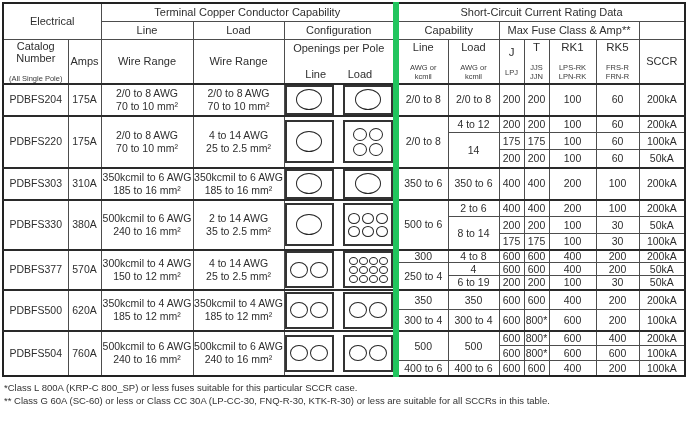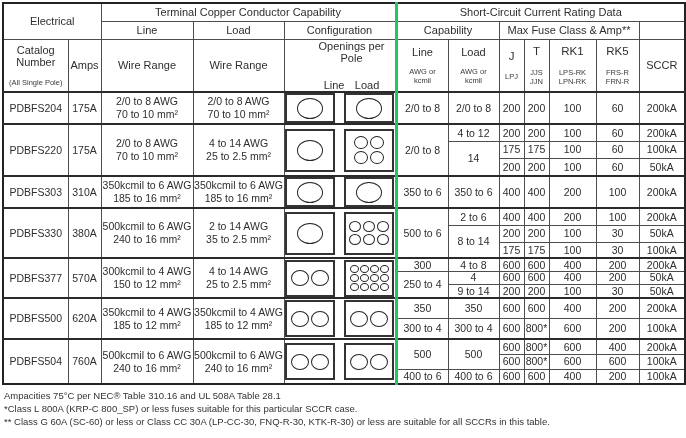--- a/index.html
+++ b/index.html
@@ -4,29 +4,29 @@
 <style>
   html,body{margin:0;padding:0;background:#fff;}
   body{width:686px;height:438px;overflow:hidden;
        font-family:"Liberation Sans", sans-serif;color:#2e2e2e;}
   .page{padding:2px 0 0 2px;}
   table{border-collapse:collapse;table-layout:fixed;width:682px;border:2px solid #222;}
   th,td{border:1px solid #4d4d4d;text-align:center;vertical-align:middle;
         padding:0;overflow:hidden;font-weight:normal;}
   thead th{font-size:11px;line-height:1.15;}
   td{font-size:10.5px;line-height:1.05;}
-  .tl{border-left:3px solid #22c55e;}
+  .tl{border-left:6px solid #22c55e;}
   .group-start td{border-top:2px solid #2a2a2a;}
   .small{font-size:7.5px;line-height:1.2;color:#3a3a3a;}
   .pre{white-space:pre-line;}
   .wire{white-space:pre-line;font-size:10.5px;line-height:1.25;}
   .cat{font-size:10.5px;}
   .hdr-big{font-size:11.5px;}
   .sub-gap{margin-top:9px;}
-  .openings-h{vertical-align:middle;padding-left:24px;}
+  .openings-h{vertical-align:middle;}
   .open-cols{display:flex;justify-content:space-around;margin-top:14px;padding:0 10px;font-size:11px;}
   
   .cfgwrap{display:flex;justify-content:center;align-items:center;gap:9px;}
   .box{width:46px;border:2px solid #333;background:#fff;
        display:flex;align-items:center;justify-content:center;}
   .cfg-sm .box{height:26px;}
   .cfg-md .box{height:33px;}
   .cfg-lg .box{height:39px;}
   .circles{display:grid;gap:2px;justify-items:center;align-items:center;}
   .circles .circle{border:1.5px solid #262626;border-radius:50%;box-sizing:border-box;}
@@ -323,21 +323,21 @@
     <tr style="height:13px">
       <td class="tl" rowspan="2">250 to 4</td>
       <td>4</td>
       <td>600</td>
       <td>600</td>
       <td>400</td>
       <td>200</td>
       <td>50kA</td>
     </tr>
     <tr style="height:14px">
-      <td>9 to 14</td>
+      <td>6 to 19</td>
       <td>200</td>
       <td>200</td>
       <td>100</td>
       <td>30</td>
       <td>50kA</td>
     </tr>
 
     <tr class="group-start" style="height:20px">
       <td class="cat" rowspan="2">PDBFS500</td>
       <td rowspan="2">620A</td>
@@ -423,17 +423,16 @@
       <td>600</td>
       <td>600</td>
       <td>400</td>
       <td>200</td>
       <td>100kA</td>
     </tr>
   </tbody>
 </table>
 
 <div class="footnotes">
-  <div>Ampacities 75°C per NEC® Table 310.16 and UL 508A Table 28.1</div>
   <div>*Class L 800A (KRP-C 800_SP) or less fuses suitable for this particular SCCR case.</div>
   <div>** Class G 60A (SC-60) or less or Class CC 30A (LP-CC-30, FNQ-R-30, KTK-R-30) or less are suitable for all SCCRs in this table.</div>
 </div>
 </div>
 
 </body></html>

